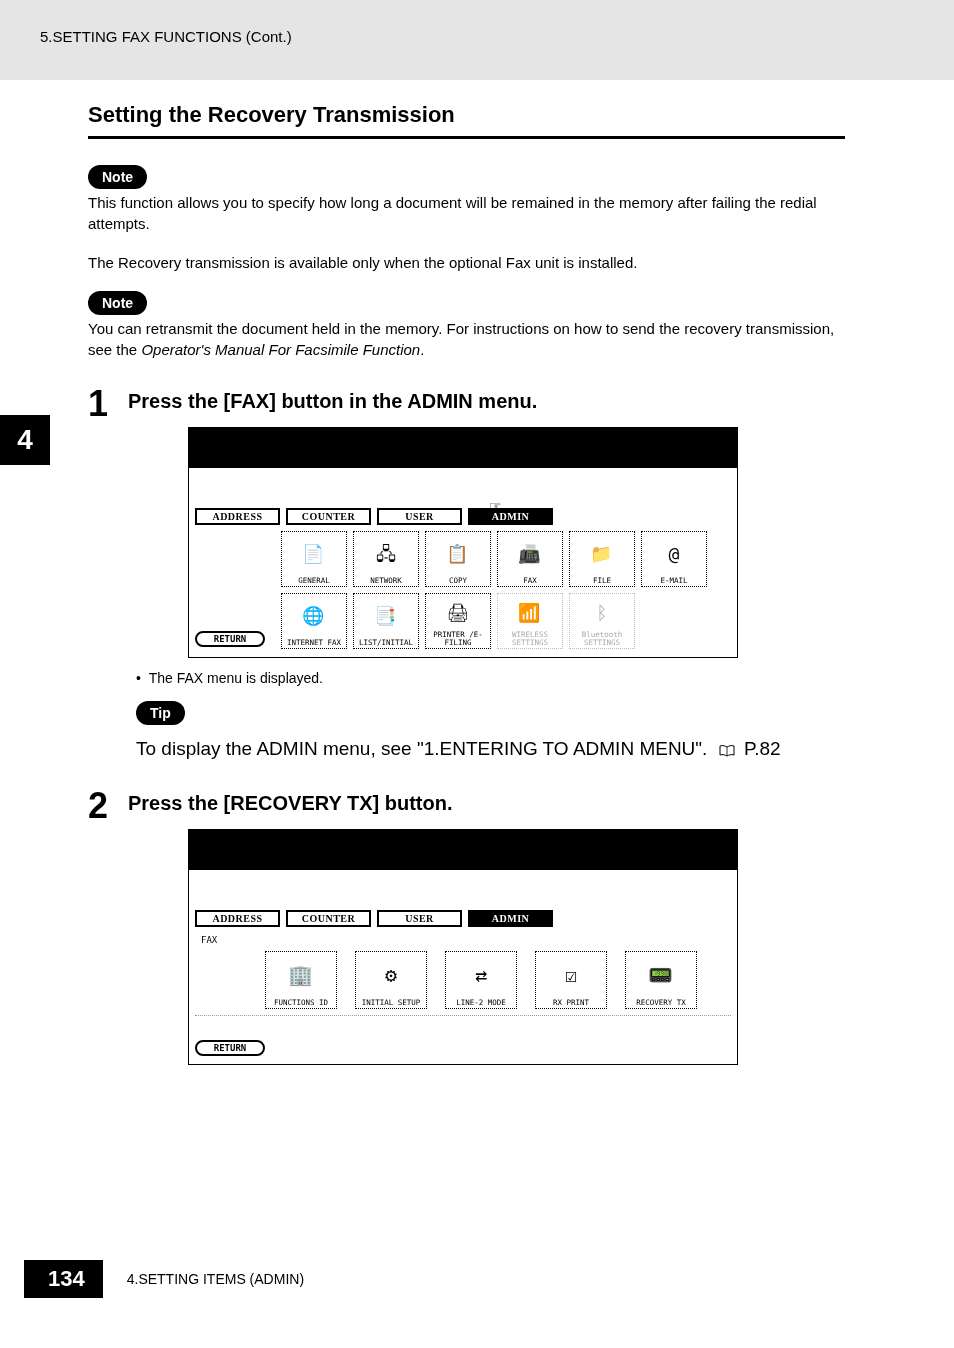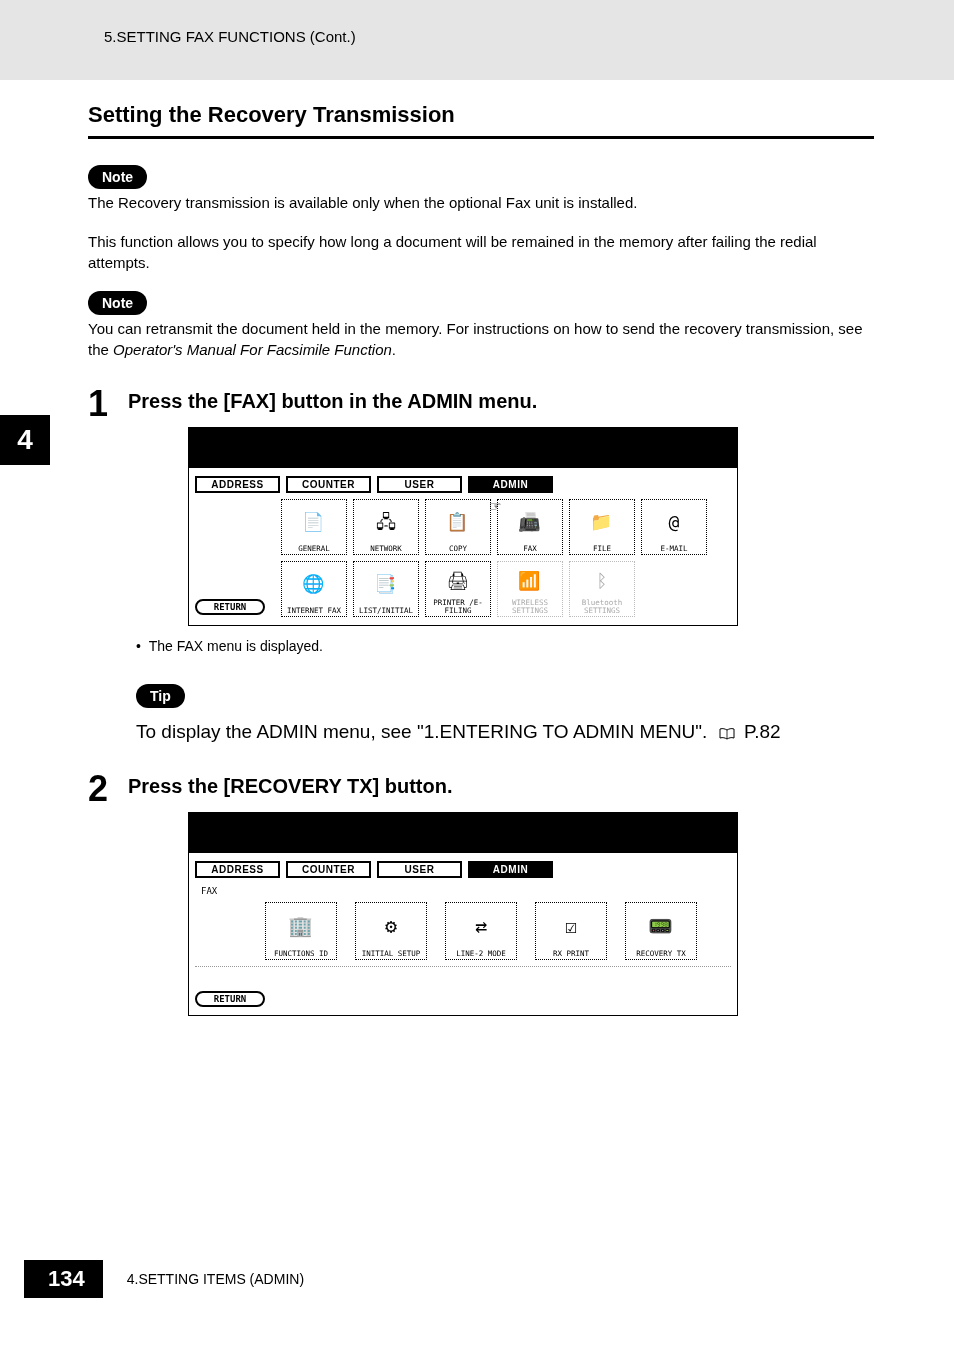--- a/index.html
+++ b/index.html
@@ -7,25 +7,25 @@
     font-family: Arial, Helvetica, sans-serif;
     background: #fff;
     width: 954px;
     height: 1348px;
     position: relative;
     color: #000;
   }
   .gray-header {
     background: #e5e5e5;
     height: 80px;
-    padding: 28px 0 0 104px;
+    padding: 28px 0 0 40px;
     font-size: 15px;
   }
   .content {
-    padding: 22px 80px 0 88px;
+    padding: 22px 109px 0 88px;
   }
   .section-title {
     font-size: 22px;
     font-weight: bold;
     border-bottom: 3px solid #000;
     padding-bottom: 8px;
     margin-bottom: 26px;
   }
   .pill {
     display: inline-block;
@@ -70,21 +70,21 @@
   }
   .step-body { flex: 1; }
   .step-title {
     font-size: 20px;
     font-weight: bold;
     margin-bottom: 14px;
   }
   .step-note {
     font-size: 14px;
     margin-left: 8px;
-    margin-bottom: 30px;
+    margin-bottom: 15px;
   }
   .italic { font-style: italic; }
   .ref-line {
     font-size: 19px;
     margin-top: 10px;
   }
   .book-icon {
     display: inline-block;
     vertical-align: -2px;
     margin: 0 4px 0 6px;
@@ -102,27 +102,28 @@
     background: #fff;
     padding: 8px 6px 8px 6px;
   }
   .tab-row {
     display: flex;
     gap: 6px;
     margin-bottom: 6px;
   }
   .lcd-tab {
     border: 2px solid #000;
-    font-family: Liberation Sans, sans-serif;
+    font-family: Liberation Serif, serif;
     font-size: 10px;
     font-weight: bold;
     letter-spacing: 0.5px;
     padding: 1px 2px;
     text-align: center;
     position: relative;
+    margin-top: 32px;
   }
   .lcd-tab.w85 { width: 85px; }
   .lcd-tab.active { background: #000; color: #fff; }
   .subtitle {
     font-family: monospace;
     font-size: 9px;
     padding: 2px 0 6px 6px;
   }
   .button-grid {
     display: flex;
@@ -236,22 +237,22 @@
 <div class="gray-header">
   <span>5.SETTING FAX FUNCTIONS (Cont.)</span>
 </div>
 
 <div class="content">
 
   <h2 class="section-title">Setting the Recovery Transmission</h2>
 
   <div>
     <span class="pill">Note</span>
+    <p class="body-text">This function allows you to specify how long a document will be remained in the memory after failing the redial attempts.</p>
     <p class="body-text">The Recovery transmission is available only when the optional Fax unit is installed.</p>
-    <p class="body-text">This function allows you to specify how long a document will be remained in the memory after failing the redial attempts.</p>
   </div>
 
   <div>
     <span class="pill">Note</span>
     <p class="body-text">
       <span>You can retransmit the document held in the memory.  For instructions on how to send the recovery transmission, see the </span><span class="italic">Operator's Manual For Facsimile Function</span><span>.</span>
     </p>
   </div>
 
   <div class="step">

